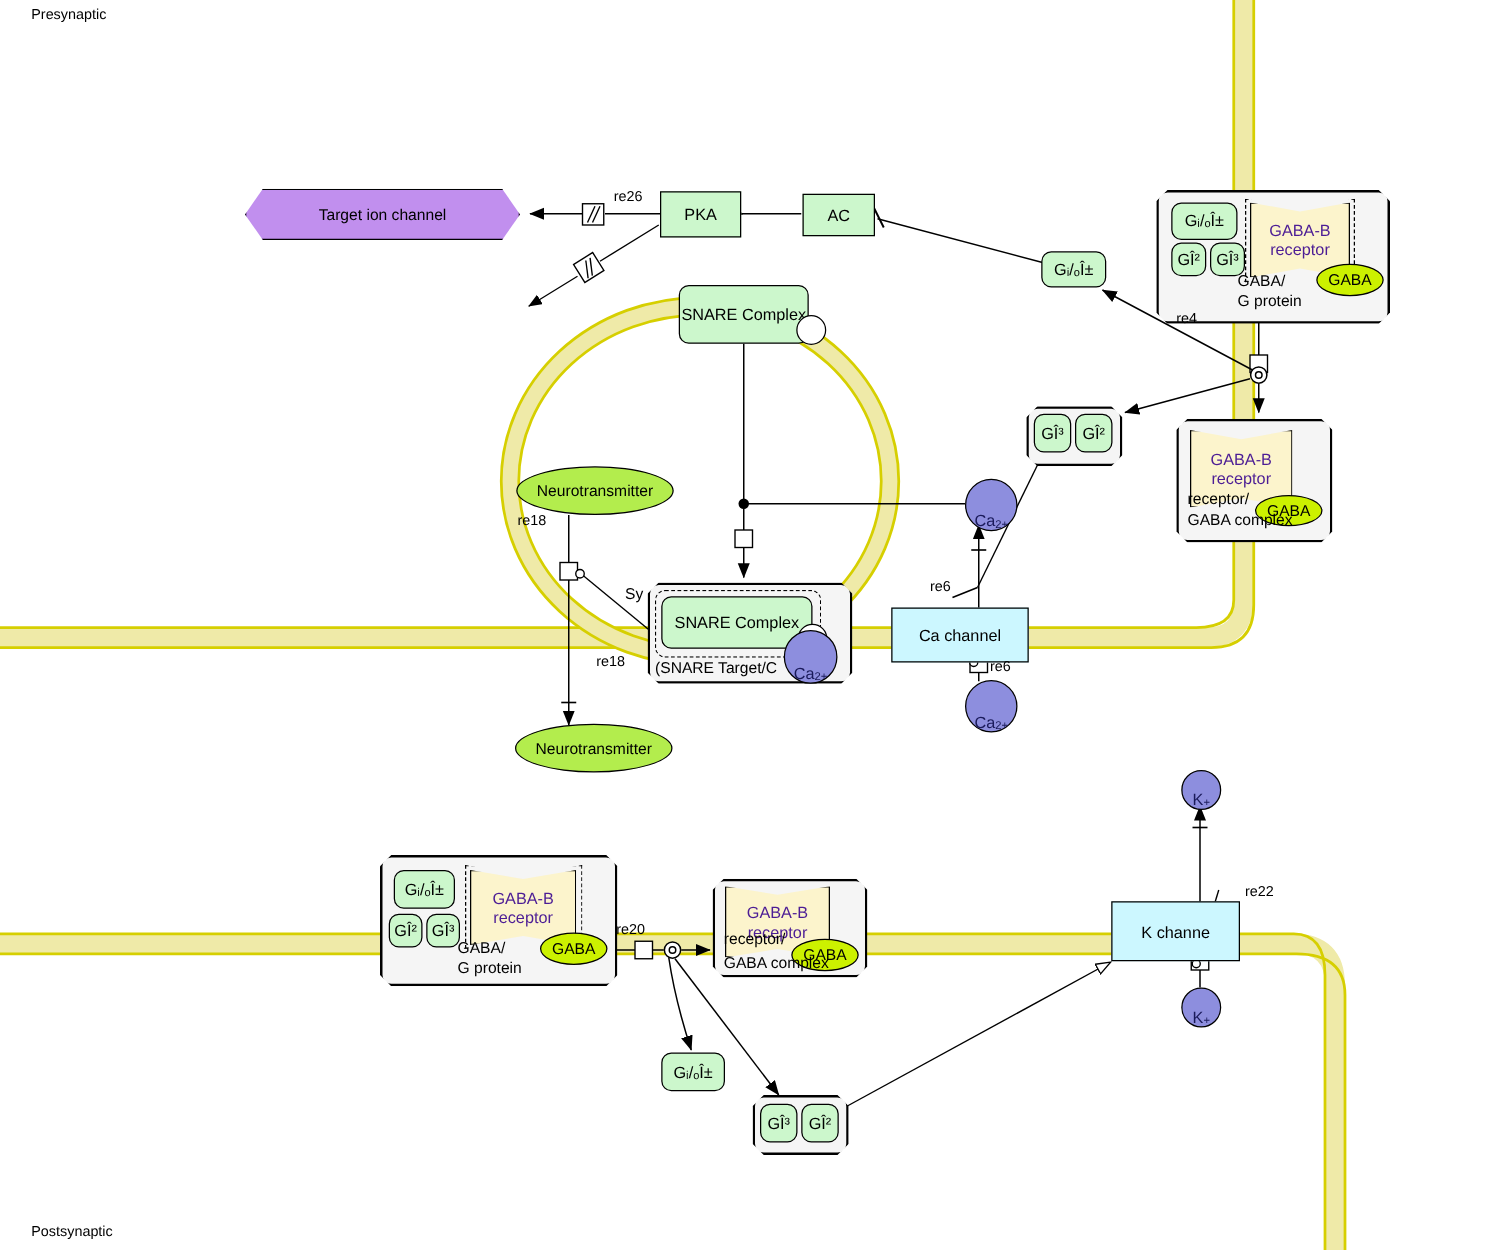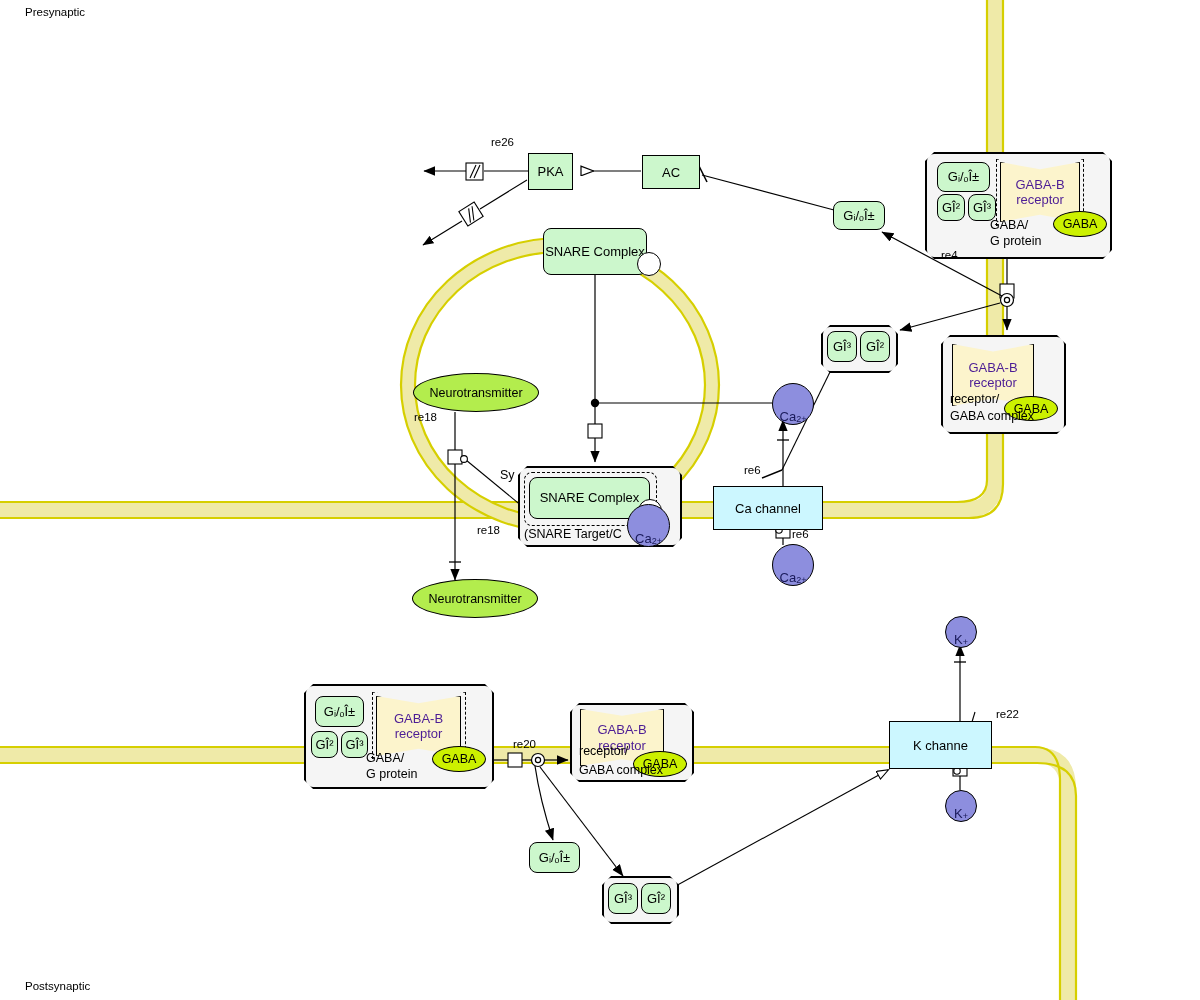--- a/index.html
+++ b/index.html
@@ -164,22 +164,23 @@
     <rect x="953" y="762" width="14" height="14" fill="#fff" stroke="#000" stroke-width="1.1"></rect>
     <line x1="954" y1="662" x2="966" y2="662" stroke="#000" stroke-width="1.3"></line>
 
     <line x1="975" y1="712" x2="958" y2="768" stroke="#000" stroke-width="1.1"></line>
     <circle cx="957" cy="771" r="3.2" fill="#fff" stroke="#000" stroke-width="1.1"></circle>
   </svg>
 
   <div class="corner-label" style="left:3px;top:6px;">Presynaptic</div>
   <div class="corner-label" style="left:3px;top:980px;">Postsynaptic</div>
 
-
-  <div class="node mac-sq" style="left:528px;top:153px;width:45px;height:37px;text-align:right;">PKA</div>
+  <div class="node pheno" style="left:196px;top:151px;width:220px;height:41px;">Target ion channel</div>
+
+  <div class="node mac-sq" style="left:528px;top:153px;width:65px;height:37px;text-align:right;">PKA</div>
   <div class="node mac-sq" style="left:642px;top:155px;width:58px;height:34px;">AC</div>
 
   <div class="node mac mac-r" style="left:833px;top:201px;width:52px;height:29px;">Gᵢ/ₒÎ±</div>
 
   <div class="node mac mac-r" style="left:543px;top:228px;width:104px;height:47px;">SNARE Complex</div>
   <div class="unit-circle" style="left:637px;top:252px;"></div>
 
   <div class="node ell ell-nt" style="left:413px;top:373px;width:126px;height:39px;">Neurotransmitter</div>
 
   <div class="node ell ell-nt" style="left:412px;top:579px;width:126px;height:39px;">Neurotransmitter</div>
@@ -262,22 +263,22 @@
   <div class="node chan" style="left:889px;top:721px;width:103px;height:48px;">K channe</div>
   <div class="node ell-ion" style="left:945px;top:616px;width:32px;height:32px;">
     <span>K</span>
       <span class="sup">+</span>
   </div>
   <div class="node ell-ion" style="left:945px;top:790px;width:32px;height:32px;">
     <span>K</span>
       <span class="sup">+</span>
   </div>
 
-  <div class="tiny-lbl" style="left:491px;top:136px;">re26</div>
+  <div class="tiny-lbl" style="left:491px;top:152px;">re26</div>
   <div class="tiny-lbl" style="left:941px;top:249px;">re4</div>
   <div class="tiny-lbl" style="left:744px;top:464px;">re6</div>
   <div class="tiny-lbl" style="left:792px;top:528px;">re6</div>
   <div class="tiny-lbl" style="left:414px;top:411px;">re18</div>
   <div class="tiny-lbl" style="left:477px;top:524px;">re18</div>
-  <div class="tiny-lbl" style="left:493px;top:738px;padding-left:20px;">re20</div>
+  <div class="tiny-lbl" style="left:493px;top:738px;">re20</div>
   <div class="tiny-lbl" style="left:996px;top:708px;">re22</div>
 
 </div>
 
 </body></html>

